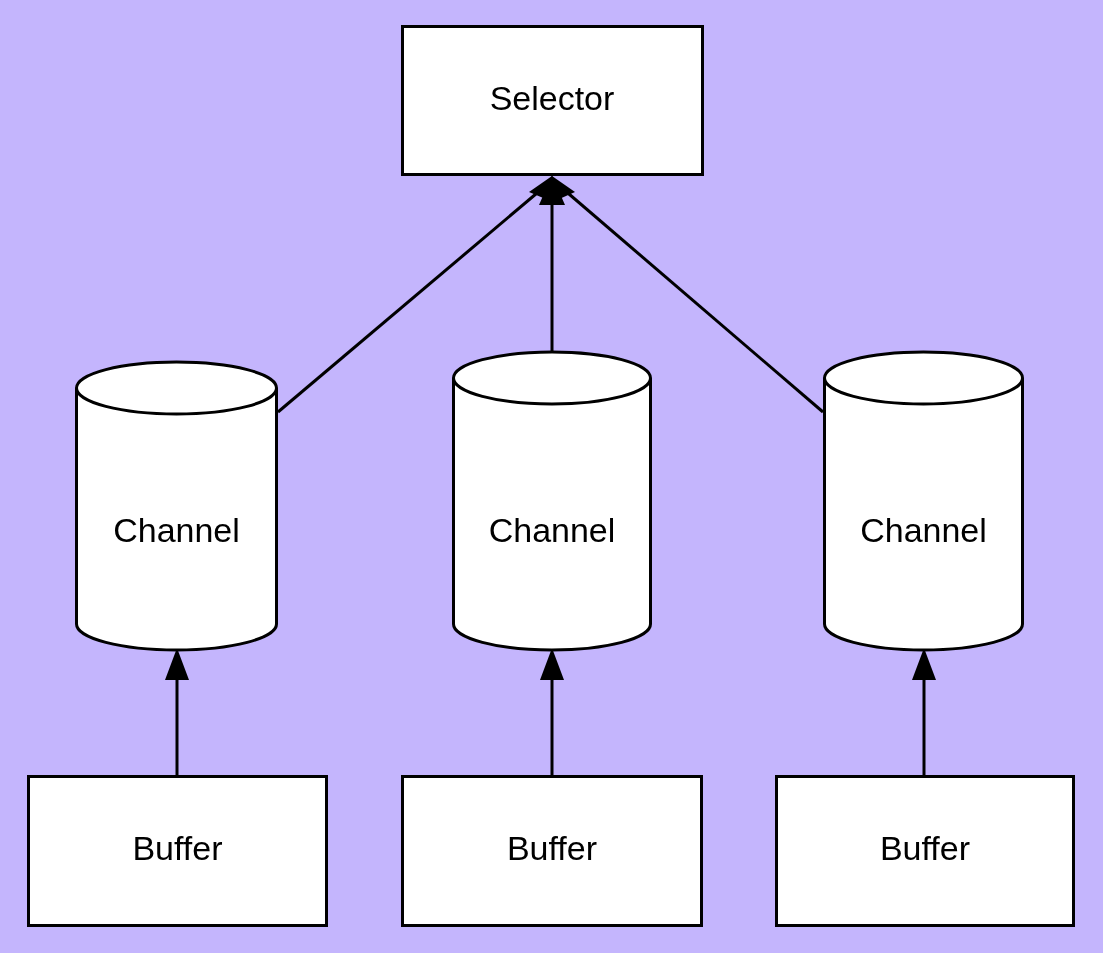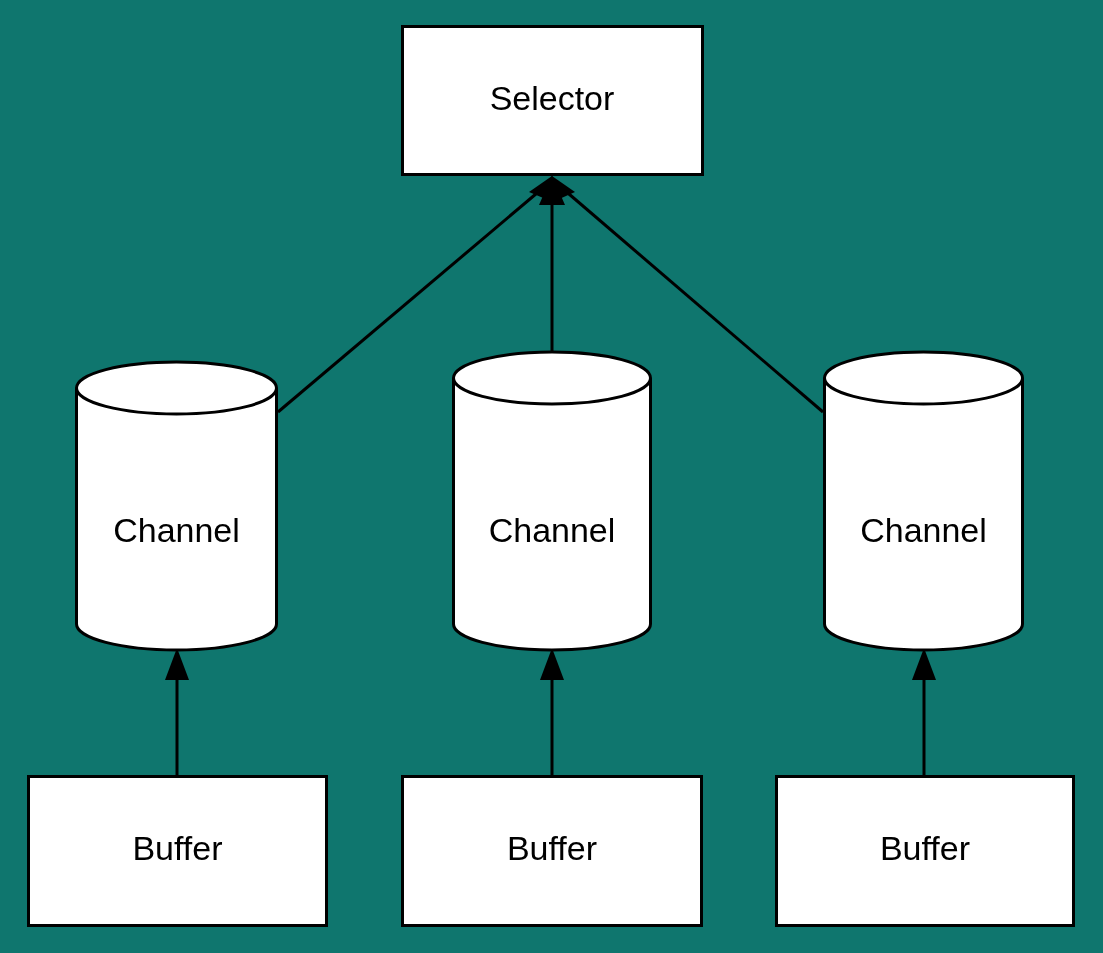--- a/index.html
+++ b/index.html
@@ -8,21 +8,21 @@
     padding: 0;
     background: #ffffff;
   }
   body {
     font-family: "Liberation Sans", sans-serif;
   }
   #canvas {
     position: relative;
     width: 1103px;
     height: 953px;
-    background: #0f766e;
+    background: #c4b5fd;
     overflow: hidden;
   }
   #diagram-svg {
     position: absolute;
     left: 0;
     top: 0;
     width: 1103px;
     height: 953px;
     display: block;
   }

